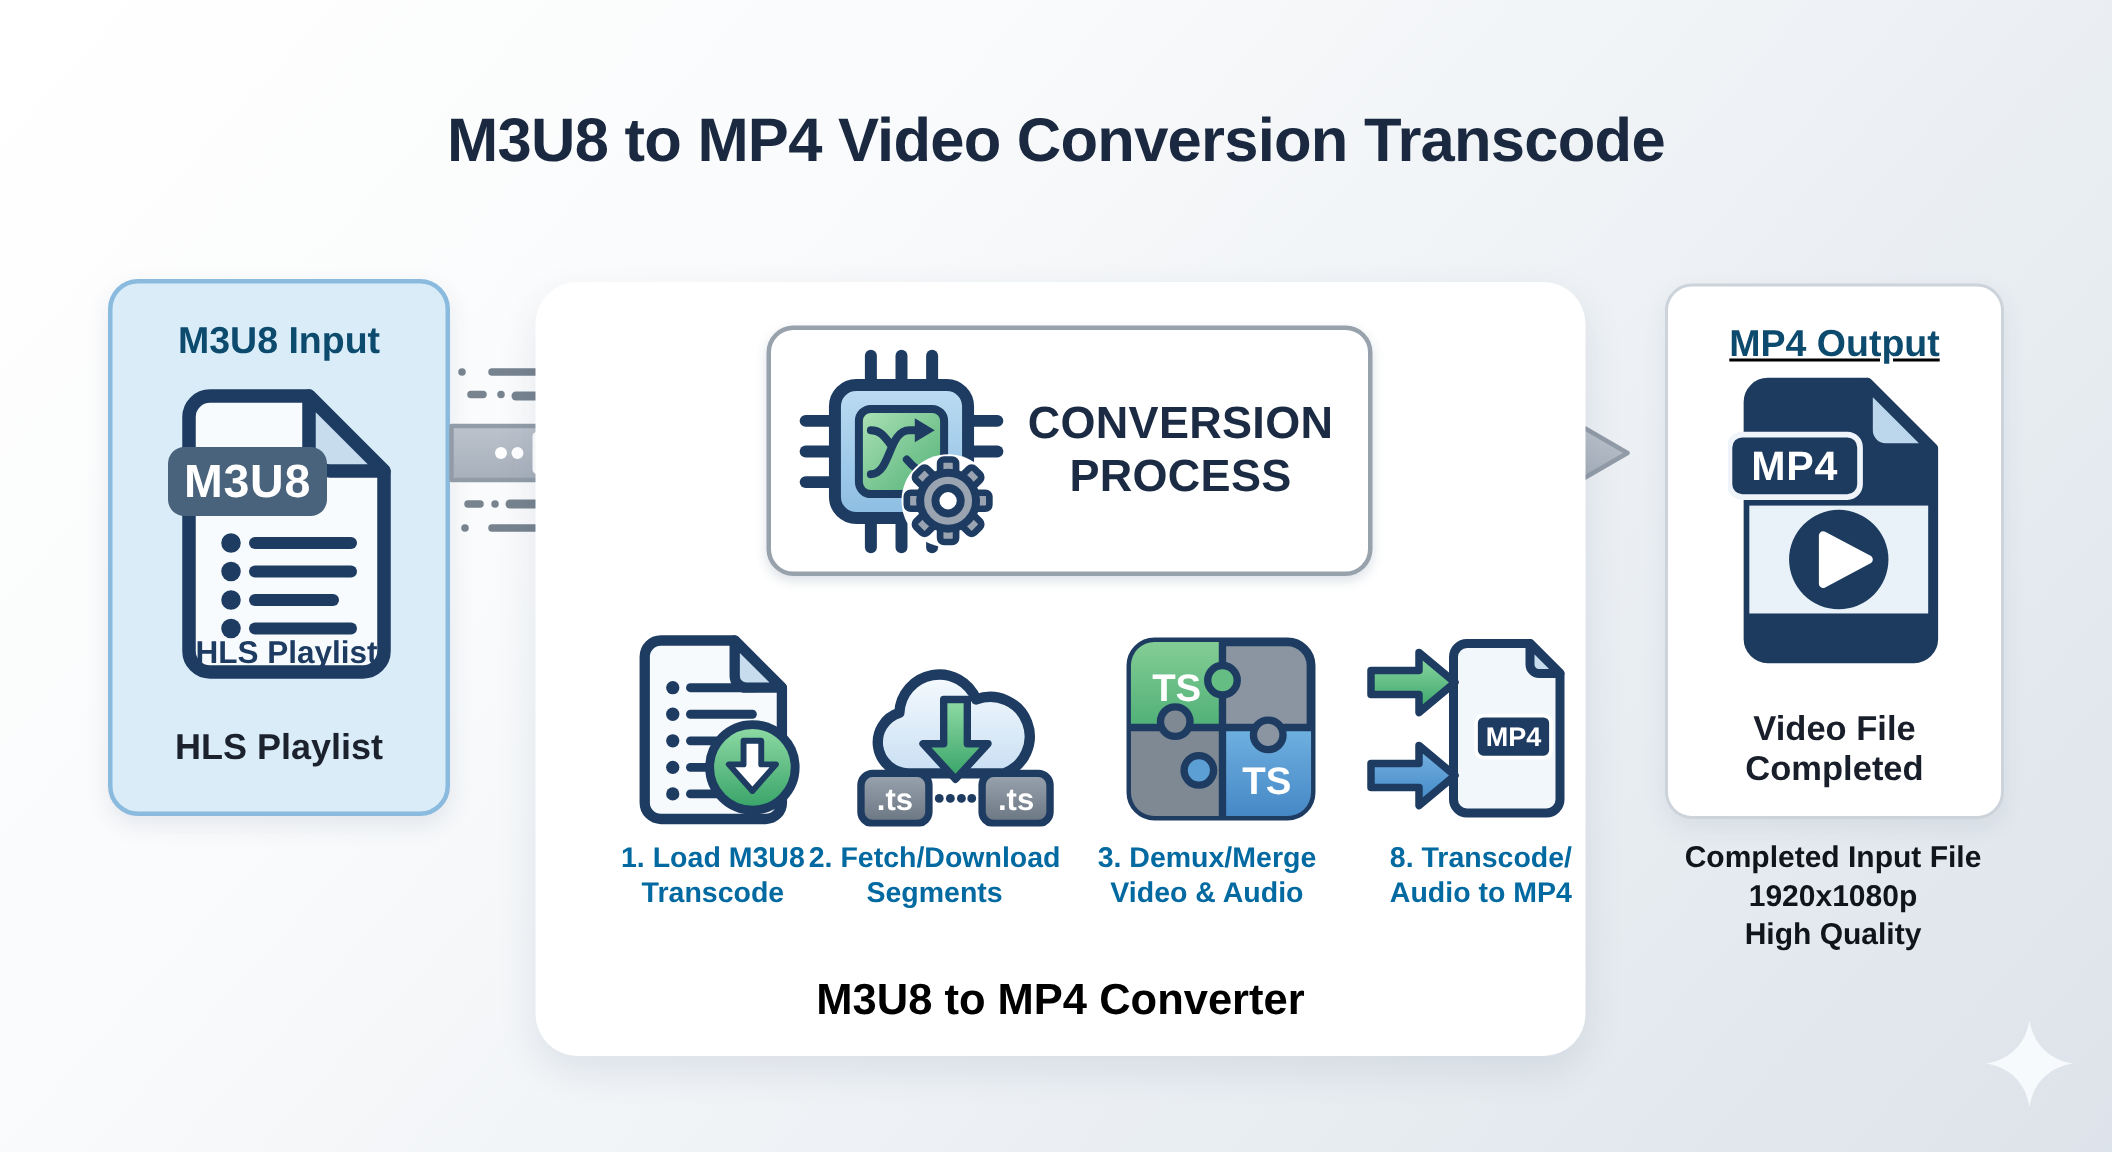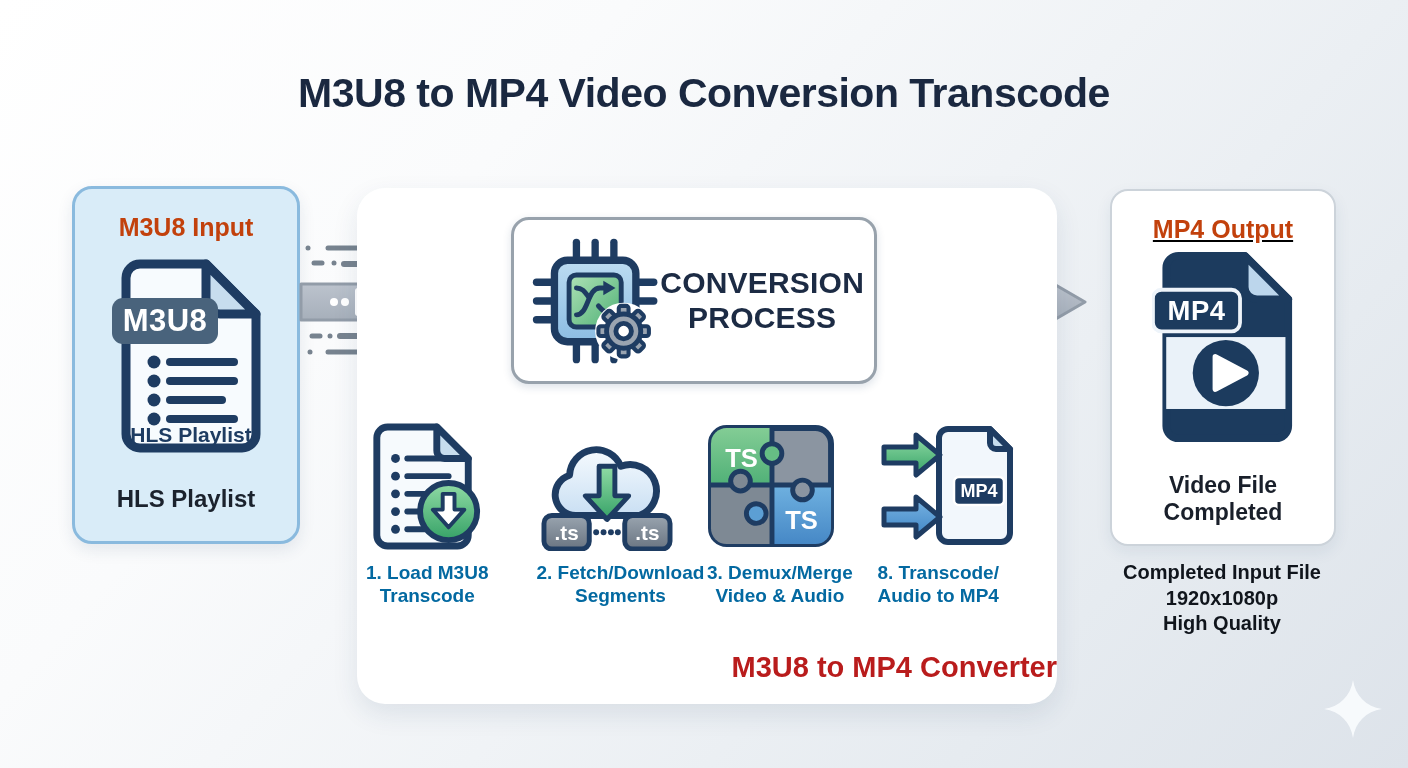--- a/index.html
+++ b/index.html
@@ -17,42 +17,42 @@
     left:72px;top:186px;width:228px;height:358px;
     background:#d9ecf8;border:3px solid #8abade;border-radius:20px;
     box-shadow:0 6px 16px rgba(30,60,98,.10);
   }
   .output-panel{
     left:1110px;top:189px;width:226px;height:357px;
     background:#ffffff;border:2px solid #ccd3da;border-radius:18px;
     box-shadow:0 6px 16px rgba(30,60,98,.08);
     text-decoration:underline;
   }
-  .panel-title{margin-top:24px;font-size:25px;font-weight:bold;color:#c2410c;}
+  .panel-title{margin-top:24px;font-size:25px;font-weight:bold;color:#0c4a6e;}
   .panel-caption{position:absolute;bottom:28px;width:100%;font-size:24px;font-weight:bold;color:#1b222d;}
   .input-panel svg.fileicon{display:block;margin:16px auto 0;}
   .output-panel svg.fileicon{display:block;margin:6px auto 0;}
   .out-caption{position:absolute;bottom:18px;width:100%;font-size:23px;font-weight:bold;color:#191f2a;line-height:1.18;}
   .center-panel{
     position:absolute;left:357px;top:188px;width:700px;height:516px;
     background:#ffffff;border-radius:28px;
     box-shadow:0 10px 26px rgba(30,60,98,.10);
   }
   .conv-box{
-    position:absolute;left:154px;top:29px;width:366px;height:167px;box-sizing:border-box;
+    position:absolute;left:154px;top:29px;width:404px;height:167px;box-sizing:border-box;
     background:#ffffff;border:3px solid #98a2ac;border-radius:18px;
     box-shadow:0 3px 8px rgba(30,60,98,.15);
     display:flex;align-items:center;padding-left:16px;
   }
   .conv-title{flex:1;text-align:center;font-size:30px;font-weight:bold;color:#1c2b44;line-height:1.15;letter-spacing:.2px;padding-right:10px;}
   .steps{position:absolute;left:9px;right:9px;top:230px;display:flex;}
-  .step{flex:1;display:flex;flex-direction:column;align-items:flex-start;}
+  .step{flex:1;display:flex;flex-direction:column;align-items:flex-end;}
   .step-icon{height:136px;display:flex;align-items:center;justify-content:center;}
   .step-label{margin-top:7px;font-size:19px;font-weight:bold;color:#0369a1;line-height:1.22;text-align:center;}
-  .conv-caption{position:absolute;bottom:20px;width:100%;text-align:right;font-size:29px;font-weight:bold;color:#b91c1c;}
+  .conv-caption{position:absolute;bottom:20px;width:100%;text-align:center;font-size:29px;font-weight:bold;color:#000000;}
   .flow-arrow{position:absolute;top:236px;}
   .arrow1{left:298px;}
   .arrow2{left:894px;}
   .output-details{
     position:absolute;left:1082px;top:560px;width:280px;text-align:center;
     font-size:20px;font-weight:bold;color:#10151c;line-height:1.28;
   }
   .sparkle{position:absolute;left:1324px;top:680px;}
   svg text{font-family:"Liberation Sans",sans-serif;font-weight:bold;}
 </style>

